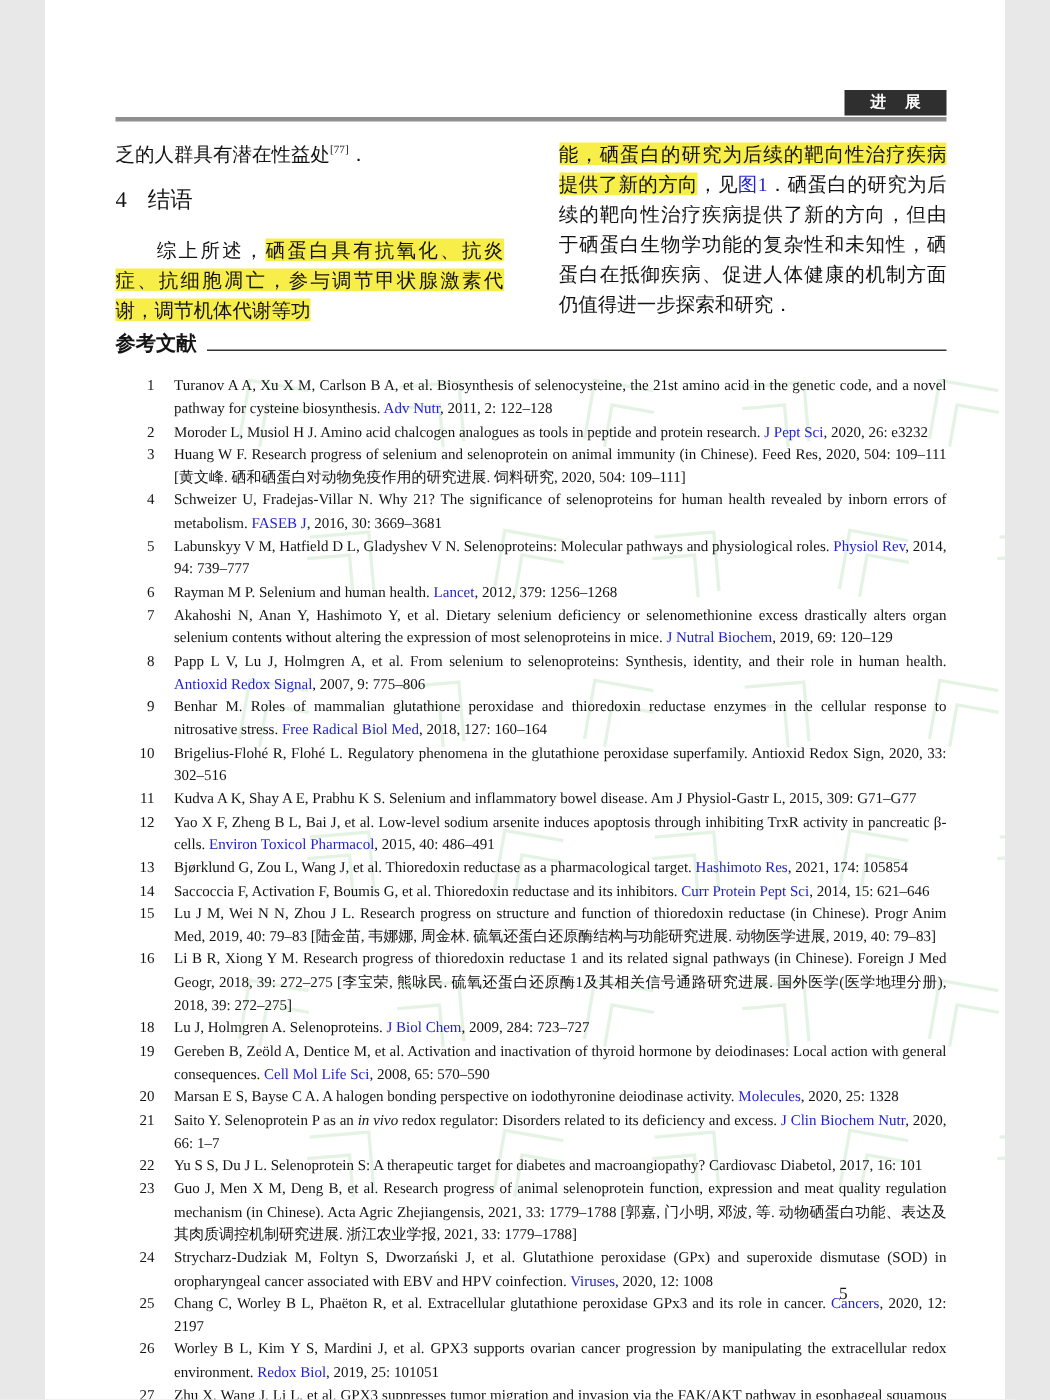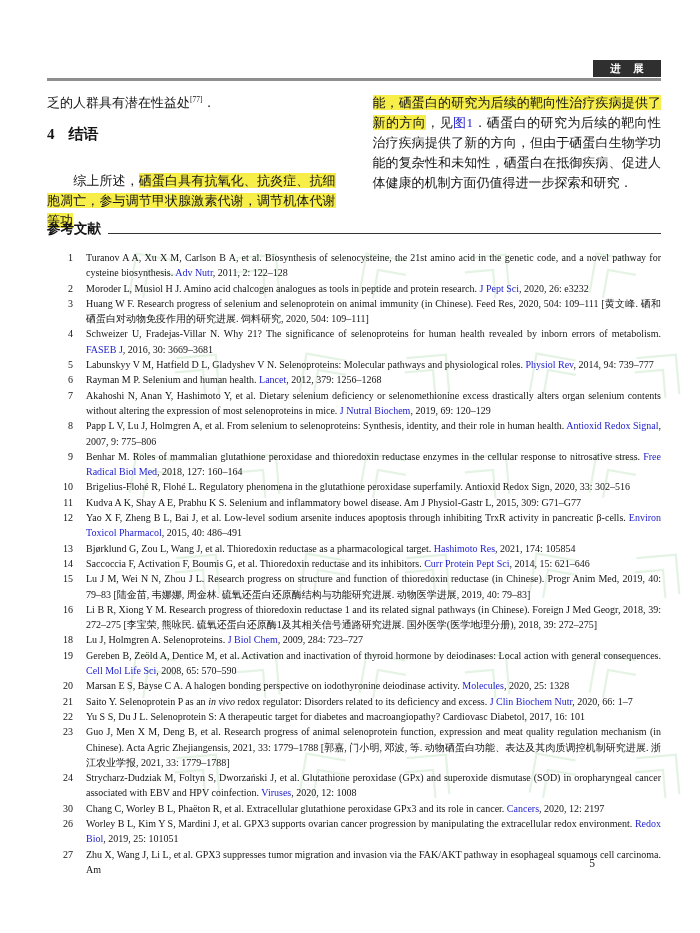--- a/index.html
+++ b/index.html
@@ -6,41 +6,41 @@
     --link:#2323cc;
     --hl:#f7ee4a;
     --badge-bg:#2f2f2f;
     --badge-fg:#ffffff;
     --rule:#8f8f8f;
   }
   *{margin:0;padding:0;box-sizing:border-box;}
   html,body{background:#e8e8e8;}
   .page{
     position:relative;
-    width:700px;height:933px;
+    width:640px;height:933px;
     background:#ffffff;
     font-family:"Liberation Serif","DejaVu Serif",serif;
     color:#141414;
     overflow:hidden;
     margin:0 auto;
   }
   .wm{position:absolute;left:0;top:0;width:700px;height:933px;pointer-events:none;}
   .content{position:absolute;left:47px;right:39px;top:0;}
   .badge{
     position:absolute;top:60px;right:0;
     background:var(--badge-bg);color:var(--badge-fg);
     font-size:10.5px;font-weight:bold;
     width:68px;height:17px;line-height:17px;
     text-align:center;letter-spacing:5px;text-indent:5px;
   }
   .header-rule{position:absolute;top:78px;left:0;right:0;height:3px;background:var(--rule);}
   .intro{position:absolute;top:93px;left:0;right:0;display:flex;gap:37px;}
   .col{flex:1;font-size:13px;line-height:20px;text-align:justify;}
   .col p{text-align:justify;}
-  .sec-heading{font-size:15px;font-weight:bold;margin:10px 0 26px 0;line-height:22px;}
+  .sec-heading{font-size:15px;font-weight:normal;margin:10px 0 12px 0;line-height:22px;}
   .sec-heading .hnum{margin-right:14px;}
   sup{font-size:7.5px;vertical-align:super;line-height:0;}
   .hl{background:var(--hl);}
   .link{color:var(--link);}
   .refs{position:absolute;top:220px;left:0;right:0;}
   .refs-head{display:flex;align-items:flex-end;}
   .refs-title{font-size:13.5px;font-weight:bold;line-height:17px;}
   .refs-rule{flex:1;border-bottom:1.4px solid #333;margin-left:7px;margin-bottom:3px;}
   .ref-list{margin-top:13px;}
   .ref-item{display:flex;font-size:10px;line-height:15.3px;}
@@ -195,21 +195,21 @@
           </div>
           <div class="ref-item">
             <span class="ref-num">23</span>
             <div class="ref-text"><span>Guo J, Men X M, Deng B, et al. Research progress of animal selenoprotein function, expression and meat quality regulation mechanism (in Chinese).  Acta Agric Zhejiangensis, 2021, 33: 1779–1788 [郭嘉, 门小明, 邓波, 等. 动物硒蛋白功能、表达及其肉质调控机制研究进展. 浙江农业学报, 2021, 33: 1779–1788]</span></div>
           </div>
           <div class="ref-item">
             <span class="ref-num">24</span>
             <div class="ref-text"><span>Strycharz-Dudziak M, Foltyn S, Dworzański J, et al. Glutathione peroxidase (GPx) and superoxide dismutase (SOD) in oropharyngeal cancer associated with EBV and HPV coinfection. </span><span class="link">Viruses</span><span>, 2020, 12: 1008</span></div>
           </div>
           <div class="ref-item">
-            <span class="ref-num">30</span>
+            <span class="ref-num">25</span>
             <div class="ref-text"><span>Chang C, Worley B L, Phaëton R, et al. Extracellular glutathione peroxidase GPx3 and its role in cancer. </span><span class="link">Cancers</span><span>, 2020, 12: 2197</span></div>
           </div>
           <div class="ref-item">
             <span class="ref-num">26</span>
             <div class="ref-text"><span>Worley B L, Kim Y S, Mardini J, et al. GPX3 supports ovarian cancer progression by manipulating the extracellular redox environment. </span><span class="link">Redox Biol</span><span>, 2019, 25: 101051</span></div>
           </div>
           <div class="ref-item">
             <span class="ref-num">27</span>
             <div class="ref-text"><span>Zhu X, Wang J, Li L, et al. GPX3 suppresses tumor migration and invasion via the FAK/AKT pathway in esophageal squamous cell carcinoma. Am</span></div>
           </div>

